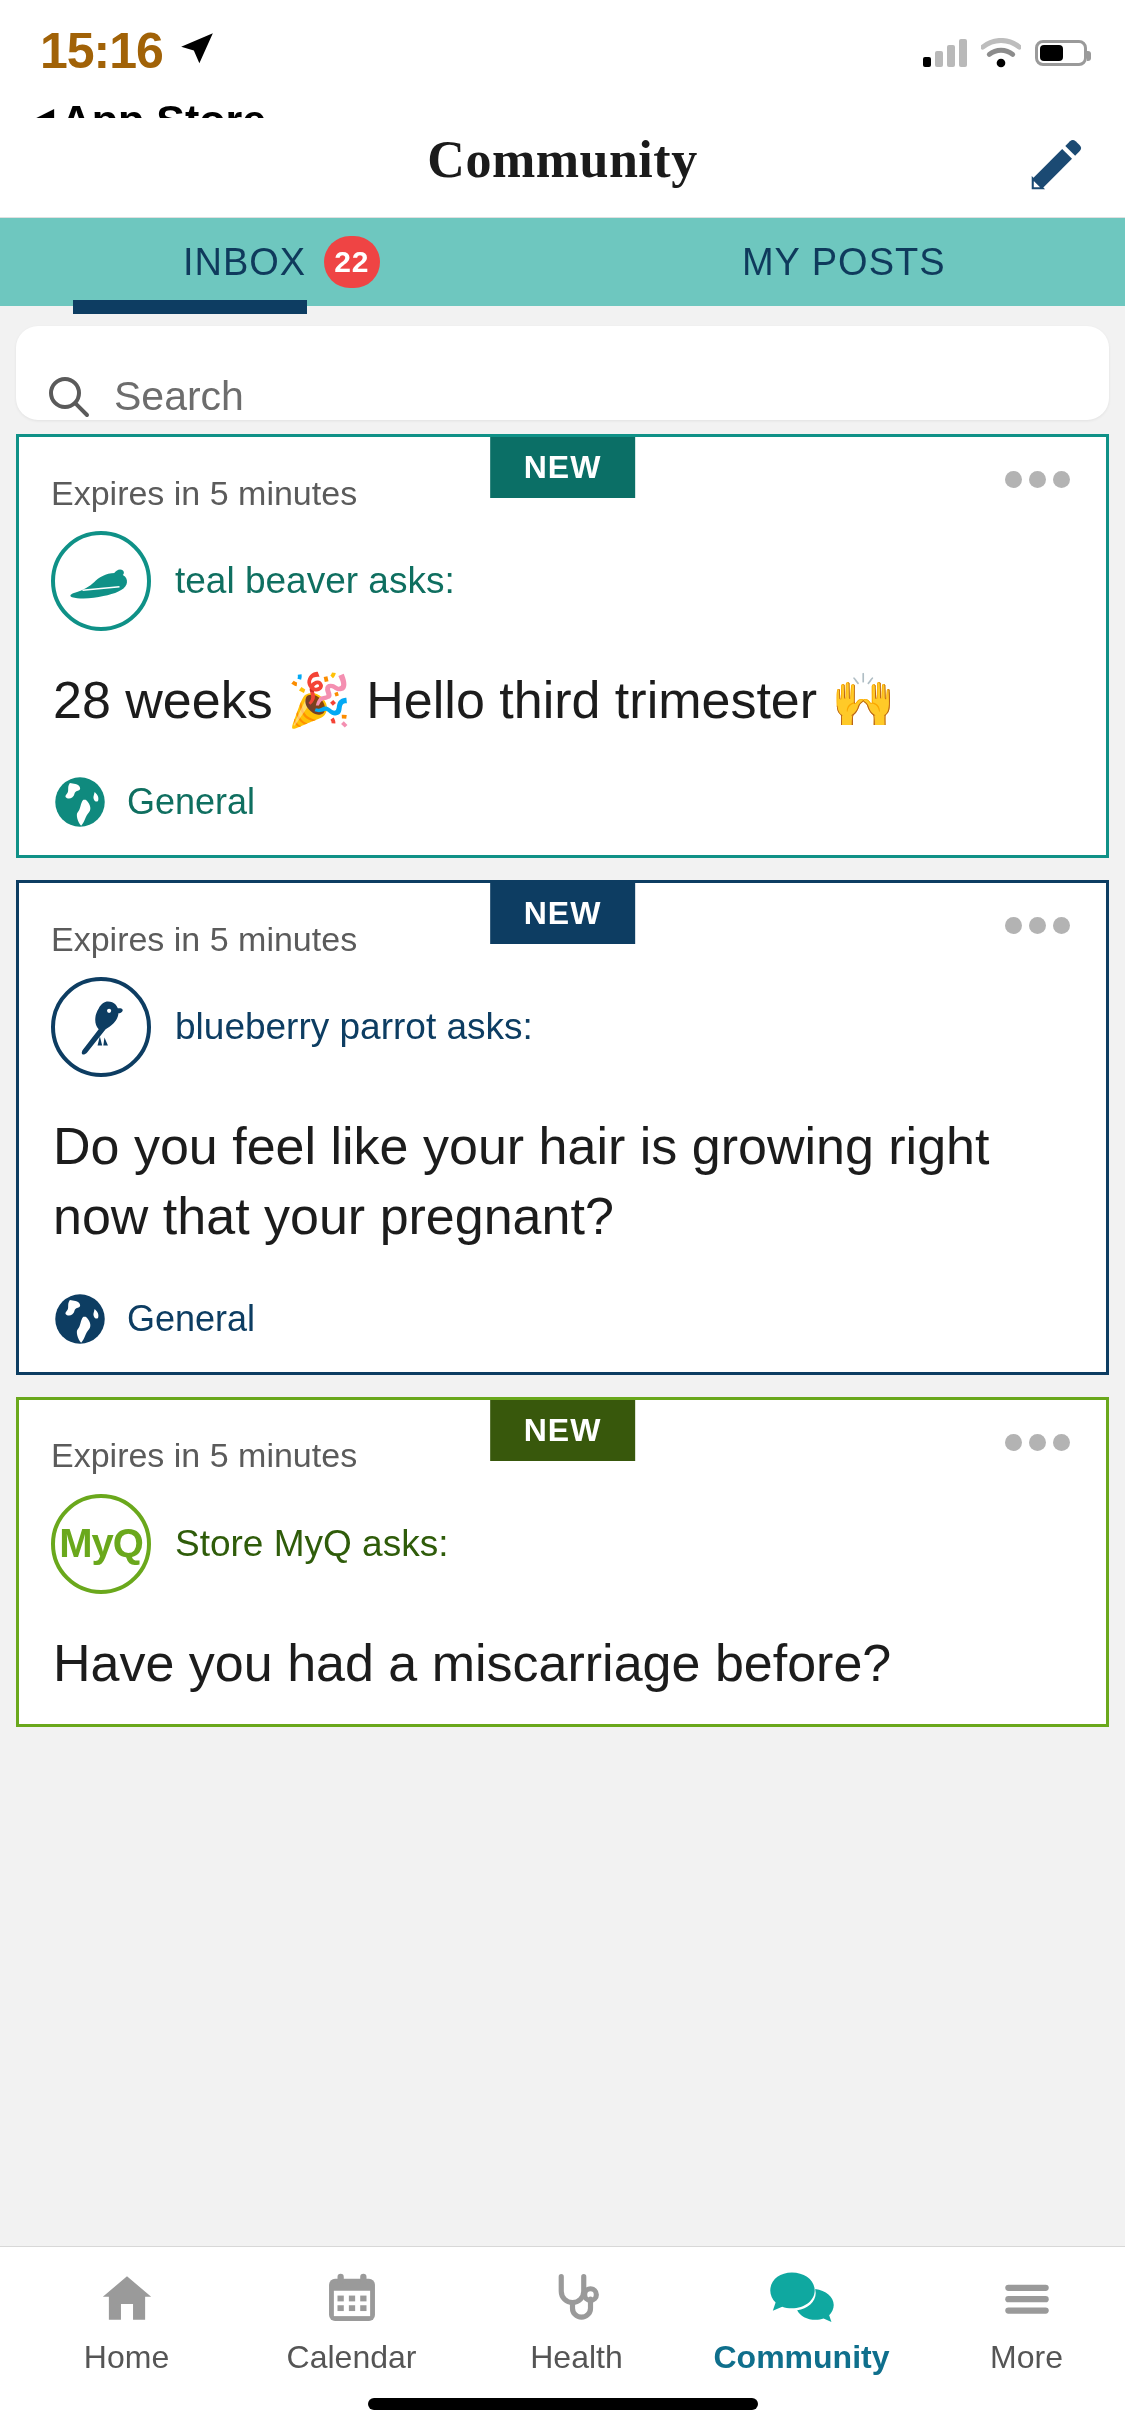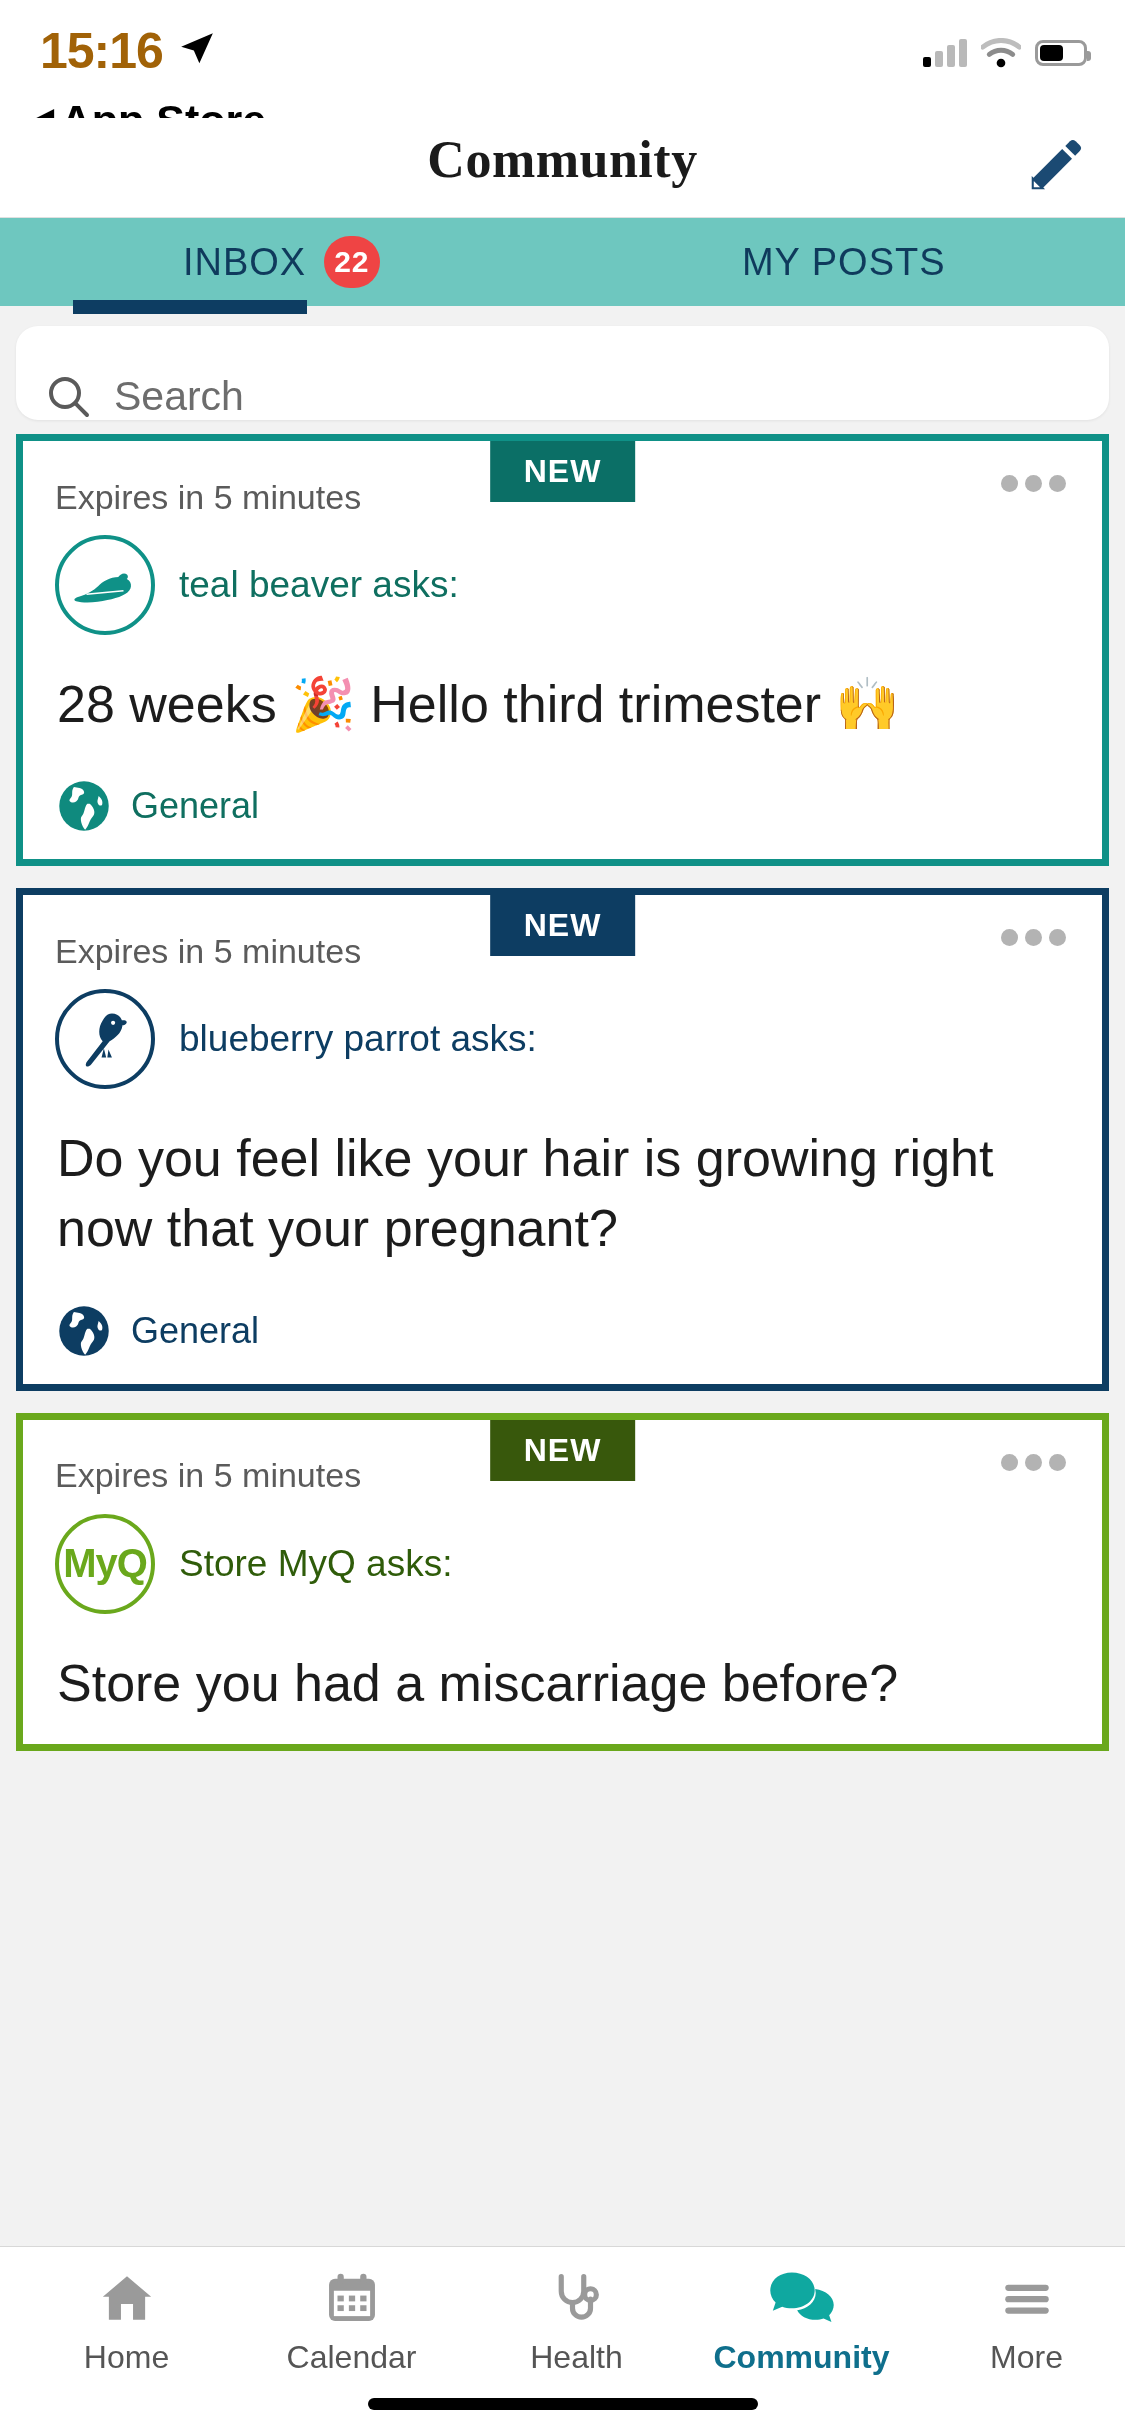--- a/index.html
+++ b/index.html
@@ -84,21 +84,21 @@
   .searchbar {
     height:94px; background:#ffffff; border-radius:22px;
     display:flex; align-items:flex-end; padding:0 28px; gap:22px;
     box-shadow:0 1px 3px rgba(0,0,0,0.07);
   }
   .search-ph { font-size:41px; color:#6d6d6d; }
 
   
   .feed { flex:1 1 auto; background:#f2f2f2; overflow:hidden; padding:0 16px; }
   .card {
-    background:#ffffff; border:7px solid #d946ef; margin-bottom:22px;
+    background:#ffffff; border:3px solid #d946ef; margin-bottom:22px;
     position:relative; padding:0 0 26px 0;
   }
   .newbadge {
     position:absolute; top:0; left:50%; transform:translateX(-50%);
     color:#ffffff; font-size:32px; font-weight:700; letter-spacing:1px;
     padding:12px 34px;
   }
   .card-top {
     display:flex; align-items:center; padding:34px 32px 0 32px;
     position:relative; height:78px;
@@ -302,21 +302,21 @@
             <i></i>
             <i></i>
           </span>
       </div>
       <div class="author-row">
         <span class="avatar">
           <span class="avatar-text">MyQ</span>
         </span>
         <span class="author-name">Store MyQ asks:</span>
       </div>
-      <div class="post-body">Store you had a miscarriage before?</div>
+      <div class="post-body">Have you had a miscarriage before?</div>
     </div>
 
   </div>
 
   <div class="bottomnav">
 
     <div class="bn-item">
       <svg width="62" height="58" viewBox="0 0 24 24">
         <path d="M12 3 L22 11.5 L19.5 11.5 L19.5 21 L14.5 21 L14.5 14.5 L9.5 14.5 L9.5 21 L4.5 21 L4.5 11.5 L2 11.5 Z" fill="#9a9a9a"></path>
       </svg>

